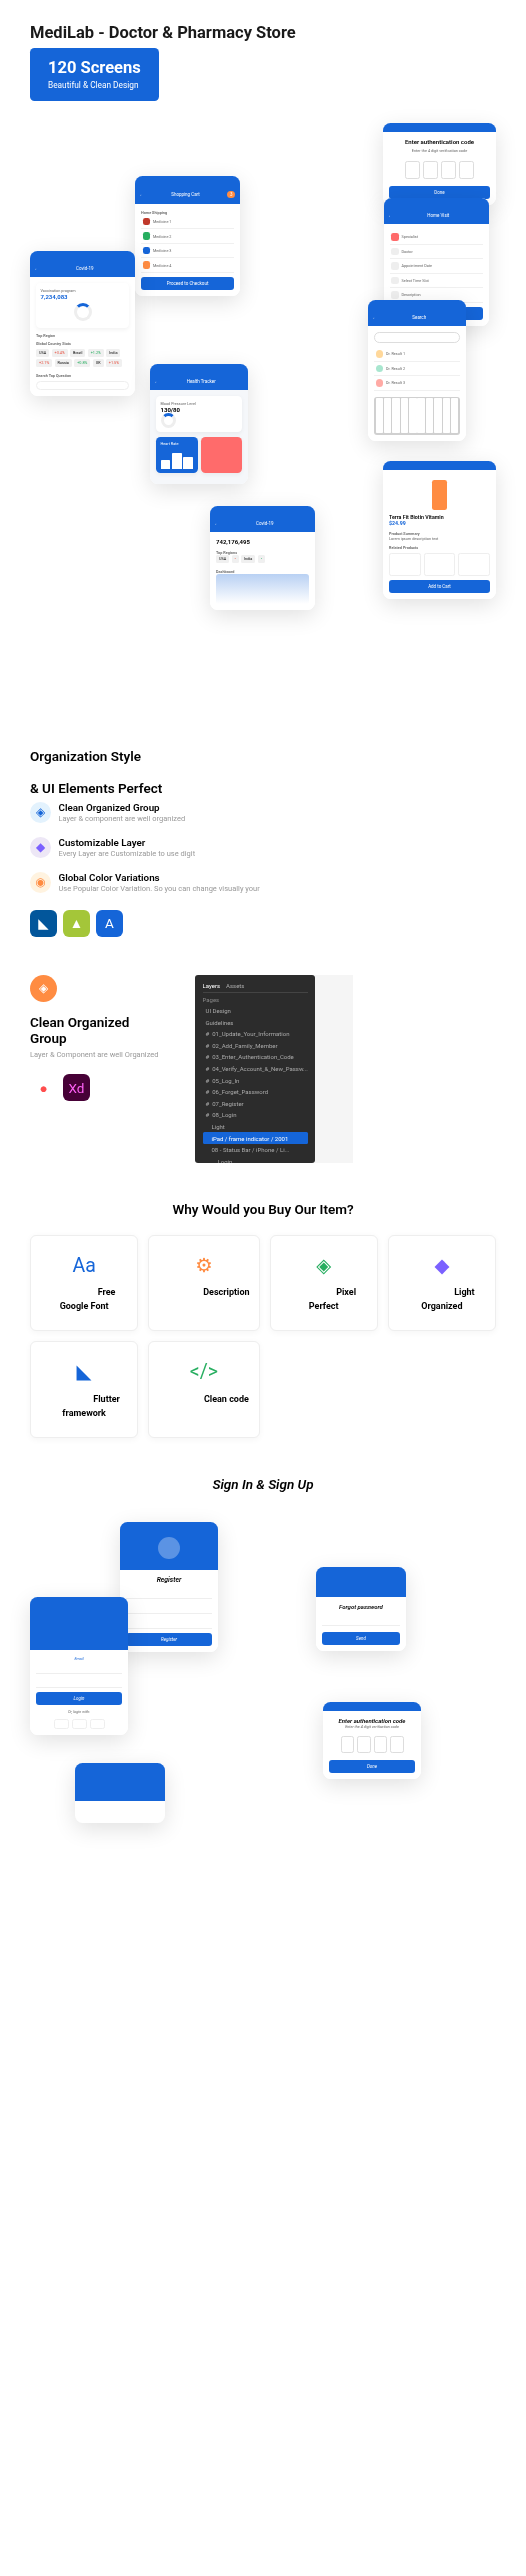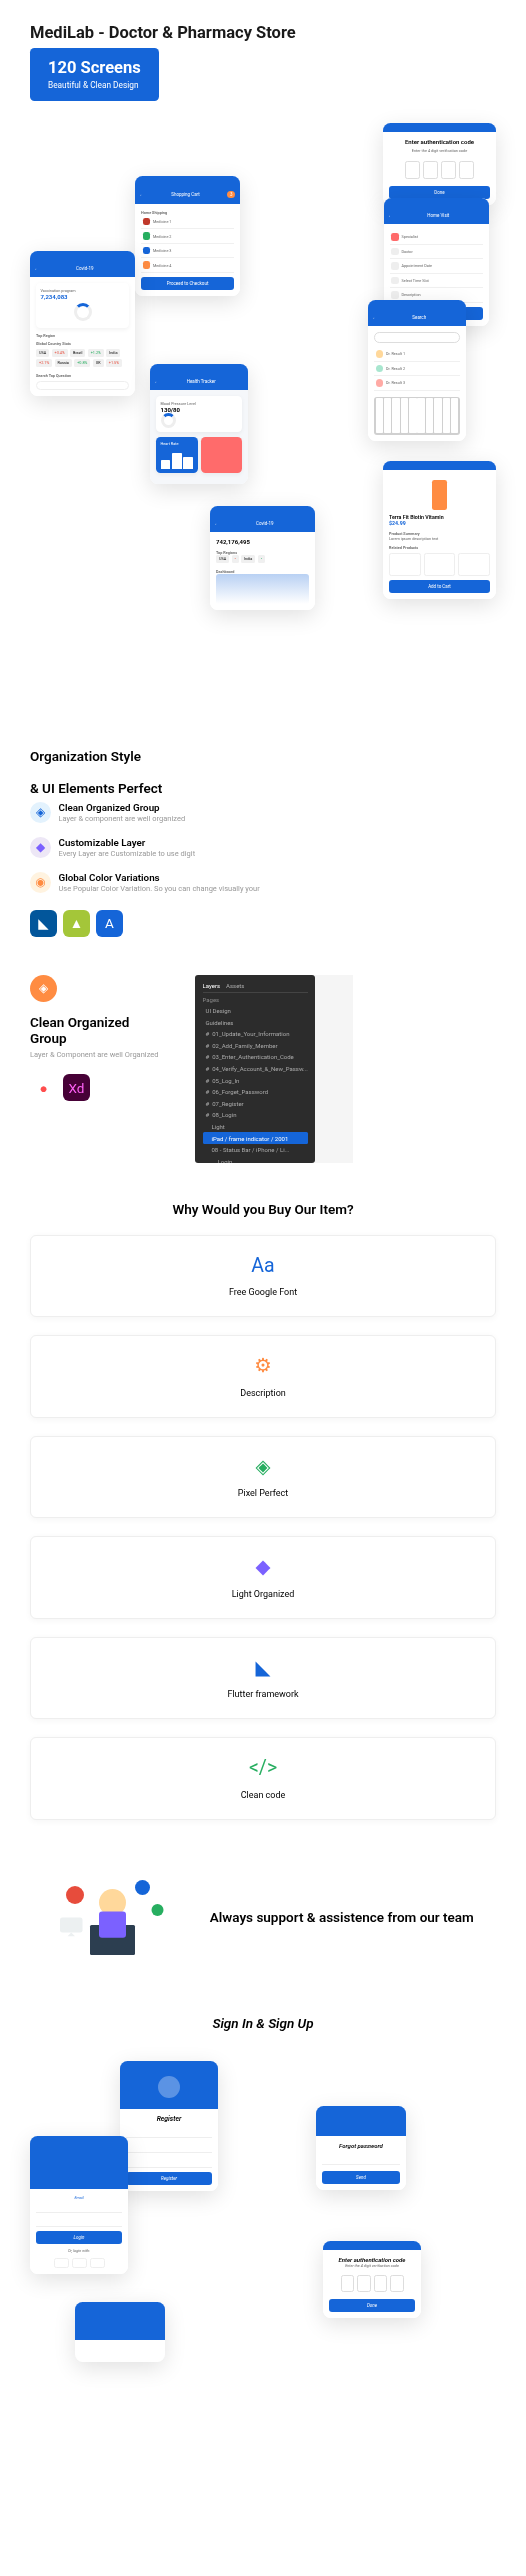--- a/index.html
+++ b/index.html
@@ -36,24 +36,24 @@
 .figma-panel { background: #2c2c2c; color: #aaa; padding: 7.5px; border-radius: 3px; font-size: 6px; height: 188px; overflow: hidden; }
 .figma-layer { padding: 2.3px 3px; display: flex; align-items: center; gap: 3px; }
 .figma-layer.nested { padding-left: 9px; }
 .figma-layer.nested2 { padding-left: 15px; }
 .figma-layer.selected { background: #1565D8; color: white; border-radius: 1.5px; }
 .figma-canvas { background: #f5f5f5; height: 188px; display: grid; grid-template-columns: repeat(6, 1fr); gap: 4.5px; padding: 7.5px; }
 .mini-screen { background: white; border-radius: 2.3px; box-shadow: 0 0.8px 2.3px rgba(0,0,0,0.1); }
 .mini-screen.blue { background: linear-gradient(#1565D8 30%, #fff 30%); }
 
 .why-section { text-align: center; margin: 38px 0; }
-.why-grid { display: grid; grid-template-columns: 1fr; gap: 18px; margin-top: 18px; }
+.why-grid { display: grid; grid-template-columns: 1fr 1fr 1fr 1fr; gap: 10px; margin-top: 18px; }
 .why-card { background: #fff; border: 0.8px solid #eee; border-radius: 6px; padding: 18px 9px; text-align: center; box-shadow: 0 1.5px 6px rgba(0,0,0,0.04); }
 .why-card .ico { font-size: 19.5px; margin-bottom: 7.5px; display: block; }
-.why-card .lbl { font-size: 9px; font-weight: 400; }
+.why-card .lbl { font-size: 9px; font-weight: 700; margin-left: 45px; }
 
 .support-section { display: flex; align-items: center; gap: 22.6px; margin: 45px 0; padding: 0 15px; }
 .support-illo { width: 135px; height: 105px; position: relative; }
 .support-text { font-size: 13.5px; font-weight: 600; text-align: center; flex: 1; }
 
 .signin-section { text-align: center; margin: 30px 0; font-style: italic; }
 .signin-phones { position: relative; height: 376px; margin-top: 15px; }
 
 .tiny-text { font-size: 3.8px; color: #666; }
 .progress-ring { width: 30px; height: 30px; border: 3px solid #eee; border-top-color: #1565D8; border-radius: 50%; }
@@ -403,35 +403,20 @@
       <div class="why-card"><span class="ico" style="color:#1565D8;">Aa</span><span class="lbl">Free Google Font</span></div>
       <div class="why-card"><span class="ico" style="color:#ff8c42;">⚙</span><span class="lbl">Description</span></div>
       <div class="why-card"><span class="ico" style="color:#27ae60;">◈</span><span class="lbl">Pixel Perfect</span></div>
       <div class="why-card"><span class="ico" style="color:#7b61ff;">◆</span><span class="lbl">Light Organized</span></div>
       <div class="why-card"><span class="ico" style="color:#1565D8;">◣</span><span class="lbl">Flutter framework</span></div>
       <div class="why-card"><span class="ico" style="color:#27ae60;">&lt;/&gt;</span><span class="lbl">Clean code</span></div>
     </div>
   </div>
 
   
-  <div class="support-section">
-    <div class="support-illo">
-      <svg viewBox="0 0 180 140" width="135" height="105">
-        <rect x="60" y="80" width="60" height="40" fill="#2c3e50" rx="2"></rect>
-        <circle cx="90" cy="50" r="18" fill="#ffd89b"></circle>
-        <rect x="72" y="62" width="36" height="35" fill="#7b61ff" rx="4"></rect>
-        <circle cx="40" cy="40" r="12" fill="#e74c3c"></circle>
-        <circle cx="130" cy="30" r="10" fill="#1565D8"></circle>
-        <circle cx="150" cy="60" r="8" fill="#27ae60"></circle>
-        <rect x="20" y="70" width="30" height="20" fill="#ecf0f1" rx="3"></rect>
-        <path d="M 35 90 L 30 95 L 40 95 Z" fill="#ecf0f1"></path>
-      </svg>
-    </div>
-    <div class="support-text">Always support &amp; assistence from our team</div>
-  </div>
 
   
   <div class="signin-section">
     <h3 class="section-title">Sign In &amp; Sign Up</h3>
     <div class="signin-phones">
       <div class="phone" style="top:15px; left:90px; width:98px;">
         <div class="phone-header tall" style="flex-direction:column;align-items:flex-start;gap:6px;">
           <div style="width:22.6px;height:22.6px;background:rgba(255,255,255,0.3);border-radius:50%;align-self:center;"></div>
         </div>
         <div class="phone-body">

